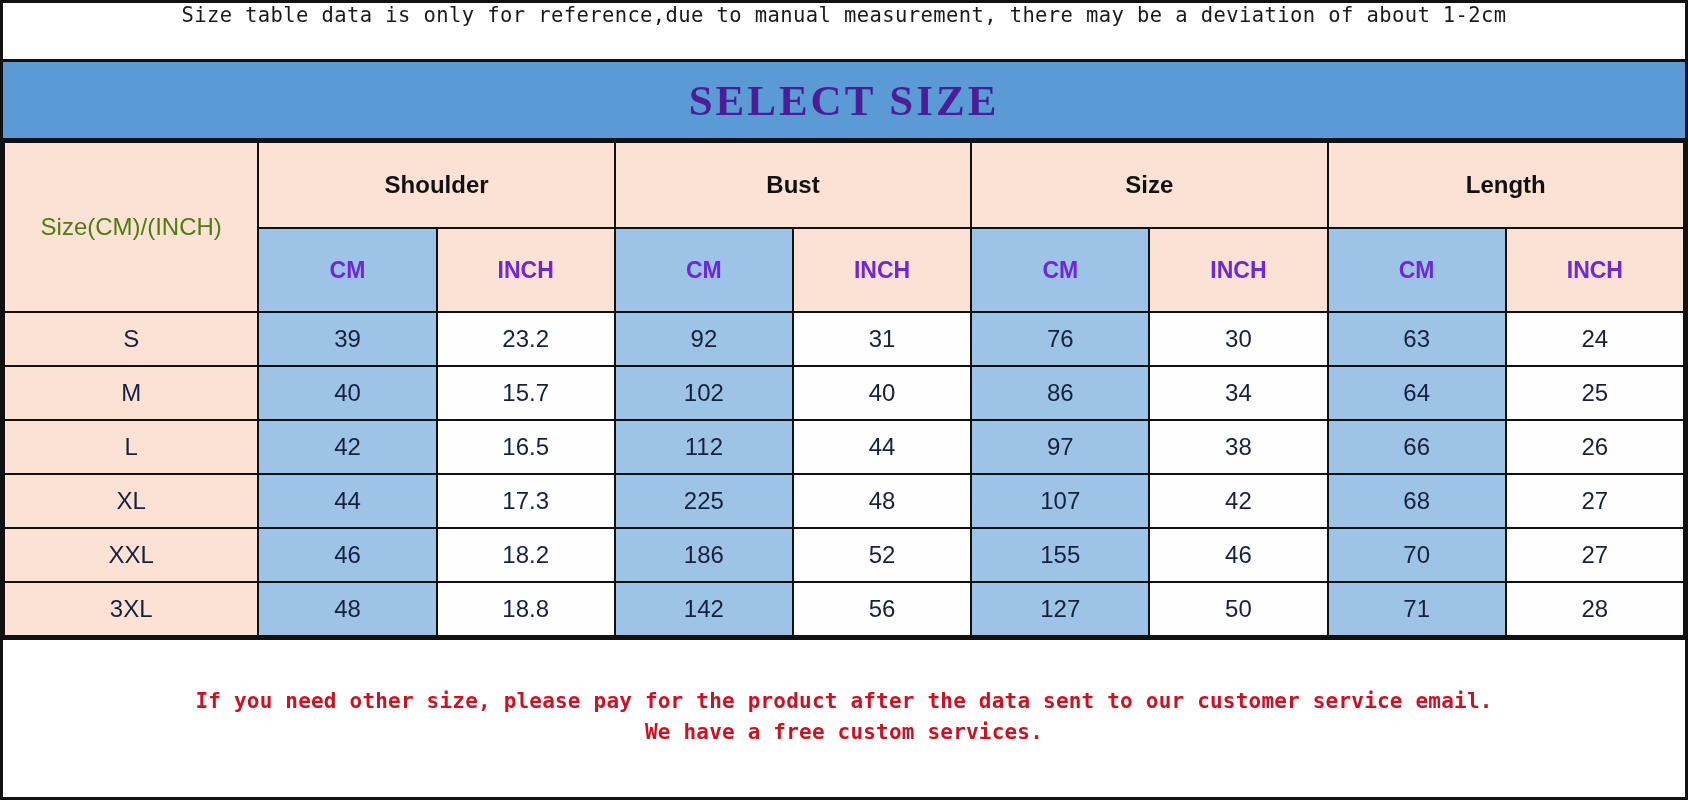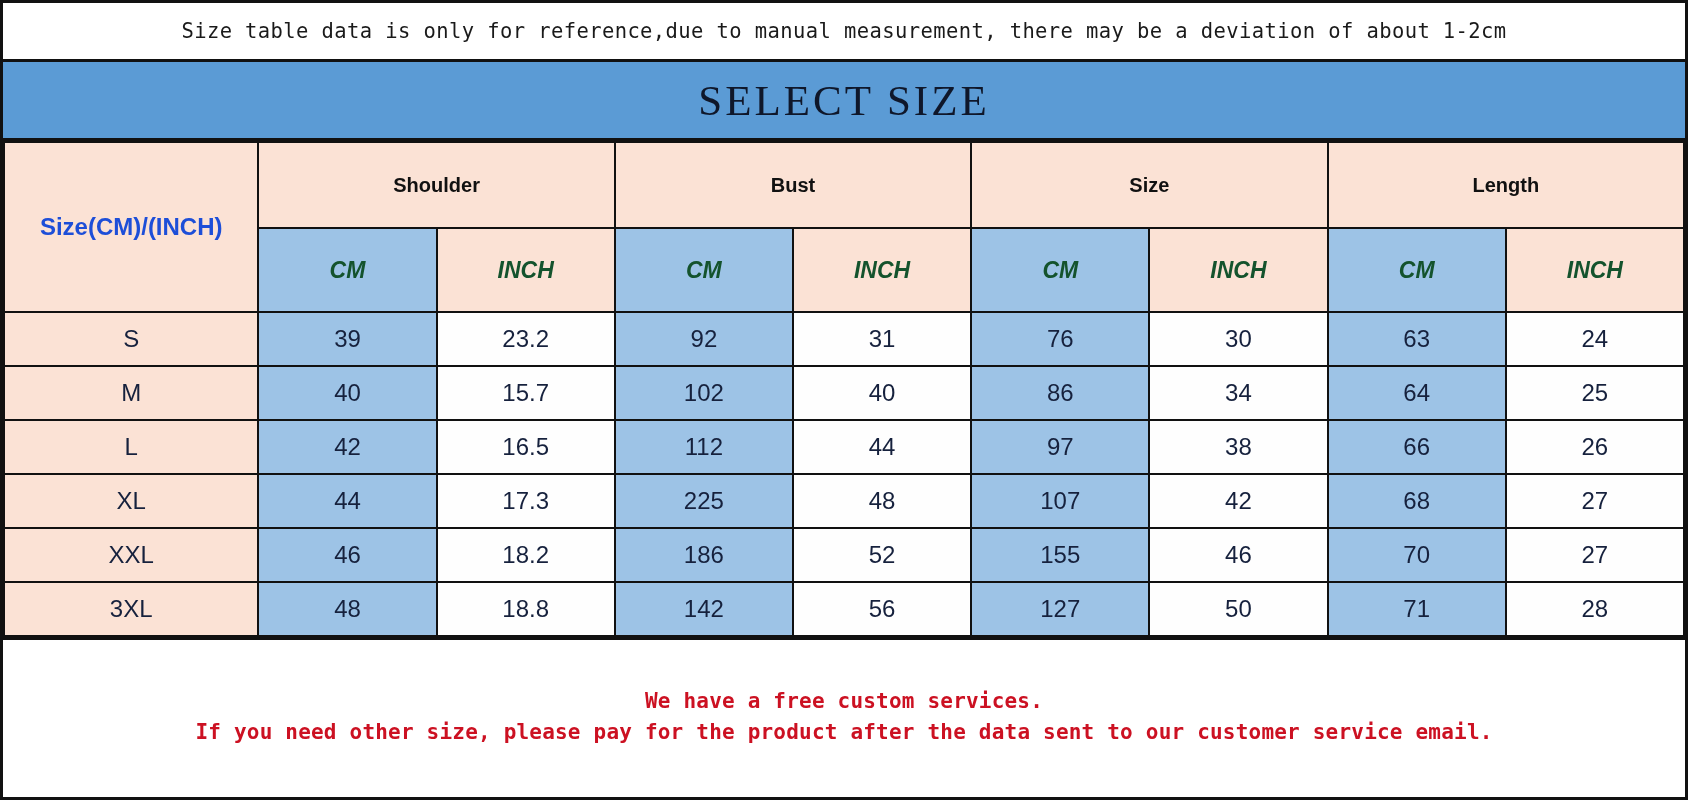--- a/index.html
+++ b/index.html
@@ -29,21 +29,20 @@
   .disclaimer-bar {
     height: 62px;
     min-height: 62px;
     background: #ffffff;
     border-top: 3px solid #111111;
     border-bottom: 3px solid #111111;
     border-left: 3px solid #111111;
     border-right: 3px solid #111111;
     box-sizing: border-box;
     display: flex;
-    align-items: center;
     justify-content: center;
   }
   .disclaimer-text {
     font-family: "DejaVu Sans Mono", "Liberation Mono", monospace;
     font-size: 20.5px;
     letter-spacing: 0.4px;
     color: #1a1a1a;
     white-space: nowrap;
   }
 
@@ -56,22 +55,22 @@
     border-right: 3px solid #111111;
     border-bottom: 3px solid #111111;
     box-sizing: border-box;
     display: flex;
     align-items: center;
     justify-content: center;
   }
   .title-text {
     font-family: "Liberation Serif", "DejaVu Serif", serif;
     font-size: 43px;
-    font-weight: 400;
-    color: #0f172a;
+    font-weight: 700;
+    color: #4c1d95;
     letter-spacing: 3px;
   }
 
   
   .table-wrap {
     flex: 0 0 auto;
     border-left: 3px solid #111111;
     border-right: 3px solid #111111;
     border-bottom: 3px solid #111111;
     box-sizing: border-box;
@@ -89,36 +88,35 @@
     padding: 0;
     box-sizing: border-box;
   }
 
   .c-peach { background: #FBE2D5; }
   .c-blue  { background: #9DC3E6; }
   .c-white { background: #FEFEFE; }
 
   .size-label-cell {
     font-size: 24px;
-    font-weight: bold;
-    color: #1d4ed8;
+    font-weight: normal;
+    color: #4d7c0f;
     height: 170px;
   }
   .group-head {
-    font-size: 20px;
+    font-size: 24px;
     font-weight: bold;
     color: #111111;
     height: 86px;
   }
   .unit-head {
     font-size: 23px;
     font-weight: bold;
-    color: #14532d;
+    color: #6d28d9;
     height: 84px;
-    font-style: italic;
   }
   .size-name {
     font-size: 24px;
     font-weight: bold;
     color: #111111;
   }
   .data-cell {
     font-size: 24px;
     font-weight: normal;
     color: #16213d;
@@ -257,17 +255,17 @@
             <td class="data-cell c-blue">127</td>
             <td class="data-cell c-white">50</td>
             <td class="data-cell c-blue">71</td>
             <td class="data-cell c-white">28</td>
           </tr>
         </tbody>
     </table>
   </div>
 
   <div class="note-bar">
+    <div class="note-line">If you need other size, please pay for the product after the data sent to our customer service email.</div>
     <div class="note-line">We have a free custom services.</div>
-    <div class="note-line">If you need other size, please pay for the product after the data sent to our customer service email.</div>
   </div>
 
 </div>
 
 </body></html>

